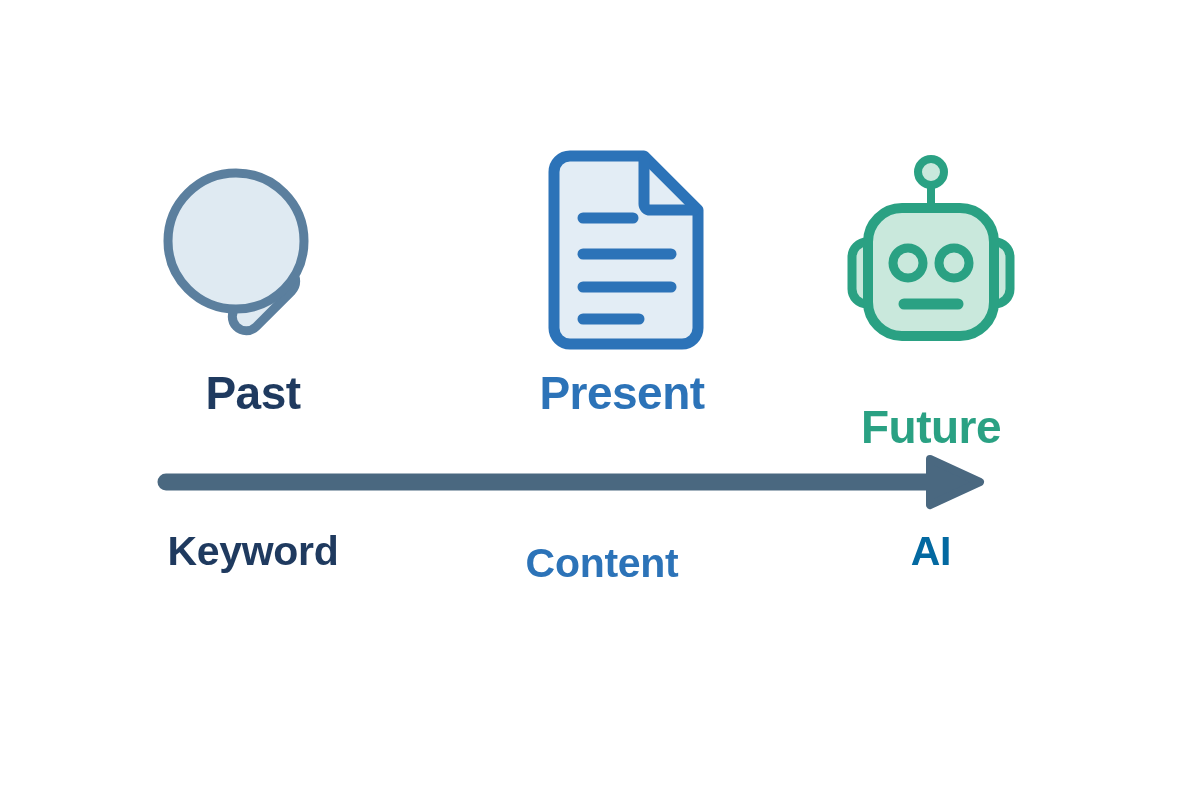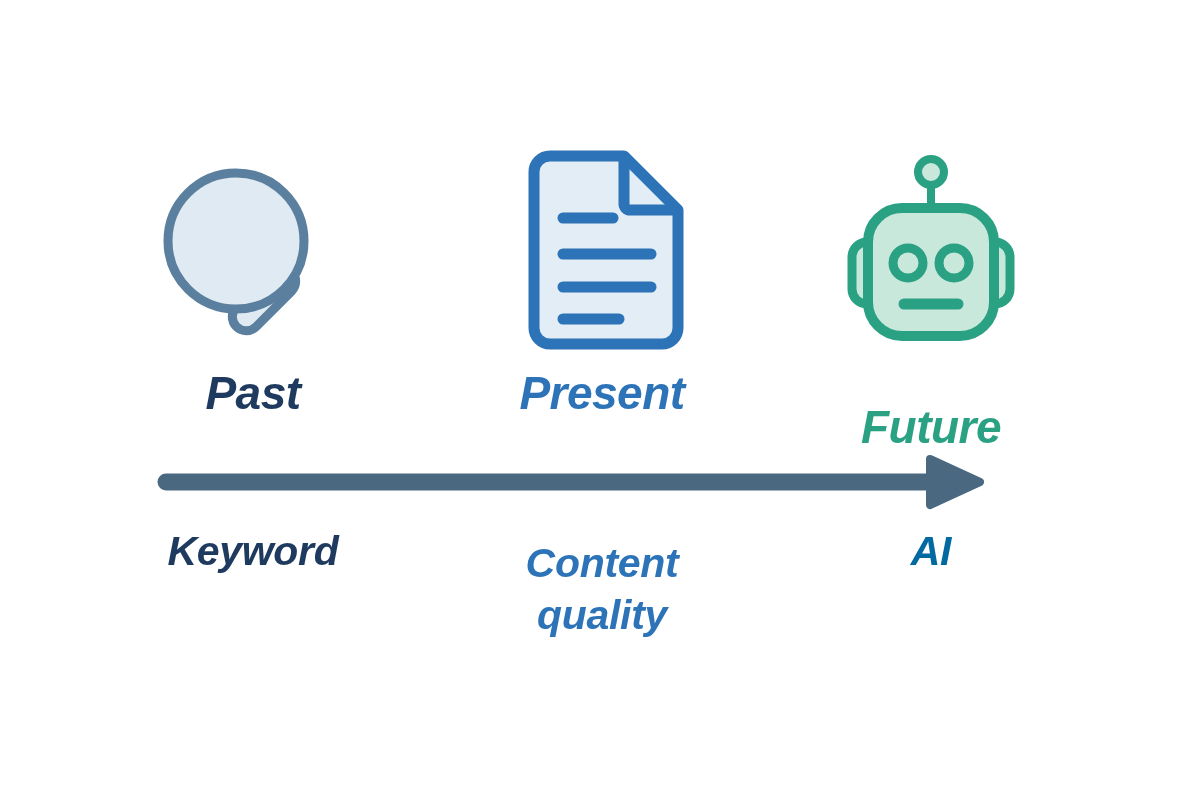--- a/index.html
+++ b/index.html
@@ -12,32 +12,31 @@
     height: 800px;
     font-family: "Liberation Sans", sans-serif;
     overflow: hidden;
   }
 
   #stage {
     position: relative;
     width: 994px;
     height: 800px;
     background: #ffffff;
-    font-style: italic;
   }
 
   
   .col {
     position: absolute;
     top: 140px;
     width: 300px;
     text-align: center;
   }
   .col-past    { left: 103px; }
-  .col-present { left: 452px; }
+  .col-present { left: 472px; }
   .col-future  { left: 781px; }
 
   .icon-slot {
     height: 215px;
     display: flex;
     align-items: flex-end;
     justify-content: center;
   }
 
   .heading {
@@ -161,21 +160,20 @@
 
   <div class="caption-row cap-past">
     <div class="caption past">
       <span class="ln">Keyword</span>
     </div>
   </div>
 
   <div class="caption-row cap-present">
     <div class="caption present">
       <span class="ln">Content</span>
-      <span class="ln">quality</span>
     </div>
   </div>
 
   <div class="caption-row cap-future">
     <div class="caption future">
       <span class="ln">AI</span>
     </div>
   </div>
 
 </div>

